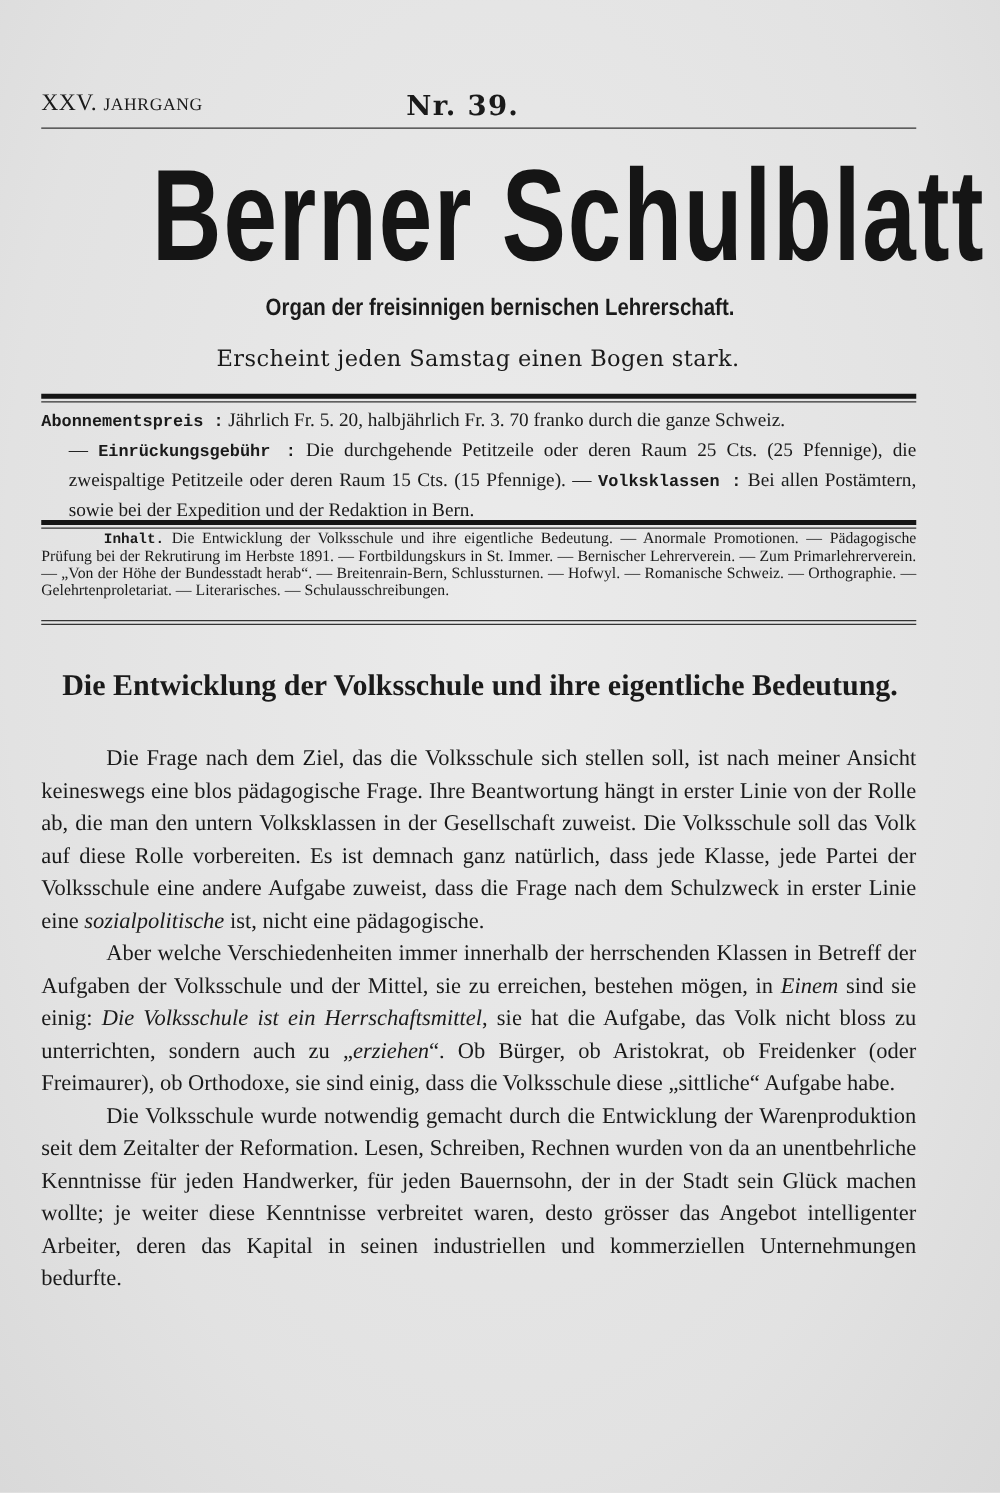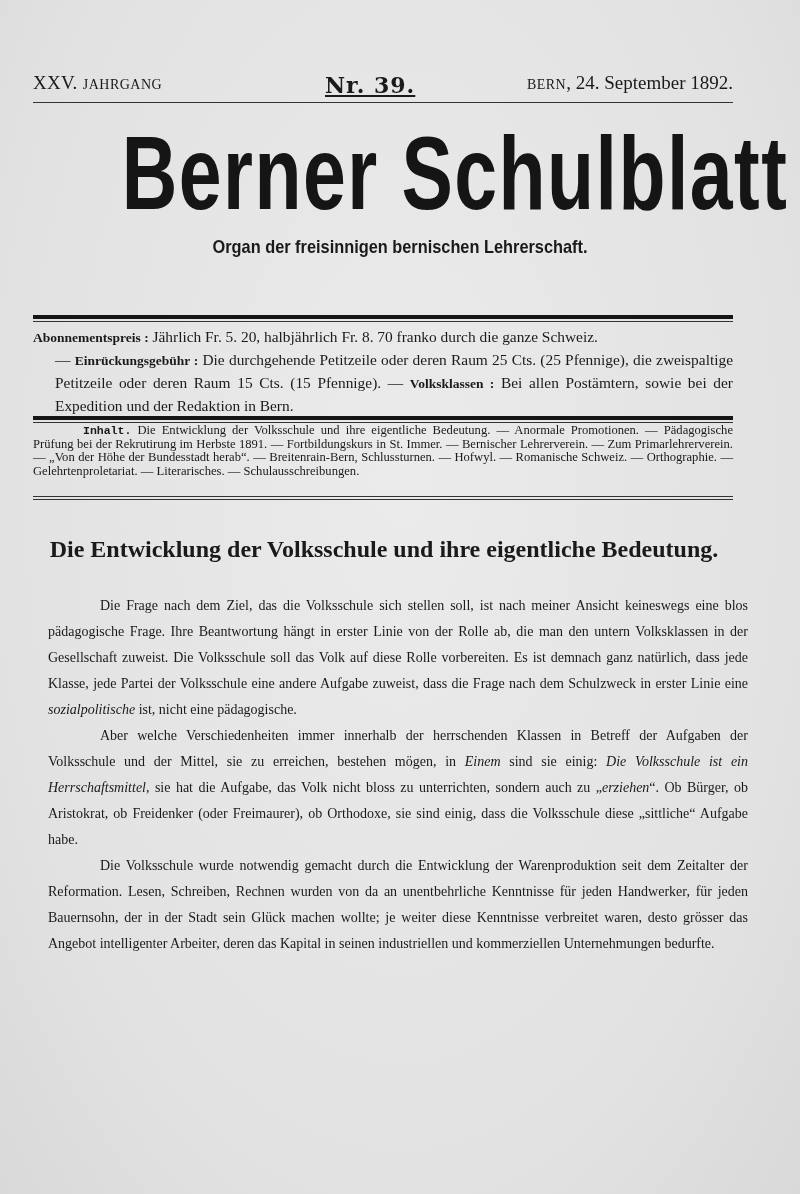--- a/index.html
+++ b/index.html
@@ -11,21 +11,21 @@
     position: relative;
   }
   .page { position: absolute; left: 0; top: 0; width: 800px; height: 1194px;
     background: radial-gradient(ellipse at 50% 40%, #ebebeb 0%, #e2e2e2 70%, #d9d9d9 100%); }
   .masthead-top {
     position: absolute; left: 33px; width: 700px; top: 72px; height: 26px;
     font-size: 19px; display: flex; align-items: baseline;
   }
   .mt-left { flex: 0 0 auto; letter-spacing: 0.3px; }
   .mt-left .sc { font-size: 14px; letter-spacing: 0.5px; }
-  .mt-mid { position: absolute; left: 292px; font-weight: bold; font-size: 22px; font-family: "DejaVu Serif", serif; letter-spacing: 1px; text-decoration: underline; }
+  .mt-mid { position: absolute; left: 292px; font-weight: bold; font-size: 22px; font-family: "DejaVu Serif", serif; letter-spacing: 1px; }
   .mt-right { position: absolute; right: 0; }
   .mt-right .sc { font-size: 14px; letter-spacing: 0.5px; }
   .rule-thin { position: absolute; left: 33px; width: 700px; height: 1px; background: #333; }
   .title {
     position: absolute; left: 30px; width: 705px; top: 118px; height: 110px;
     font-family: "Liberation Sans Narrow", "Liberation Sans", sans-serif;
     font-weight: bold; font-size: 104px; line-height: 110px;
     text-align: center; letter-spacing: 2px;
     transform: scaleX(0.74); transform-origin: center;
     white-space: nowrap; color: #151515;
@@ -40,64 +40,64 @@
     font-family: "DejaVu Serif", serif; font-size: 18px; letter-spacing: 0.3px;
   }
   .rule-double { position: absolute; left: 33px; width: 700px; }
   .rule-double .thick { height: 4px; background: #151515; }
   .rule-double .gap { height: 2px; }
   .rule-double .thin { height: 1px; background: #333; }
   .info {
     position: absolute; left: 33px; width: 700px; top: 326px;
     font-size: 15.4px; line-height: 22px; text-align: justify;
   }
-  .info .lbl { font-family: Liberation Serif, serif; font-weight: bold; font-size: 13.5px; }
+  .info .lbl { font-family: Liberation Mono, monospace; font-weight: bold; font-size: 13.5px; }
   .info p { margin: 0; }
   .info .indent { padding-left: 22px; }
   .contents {
     position: absolute; left: 33px; width: 700px; top: 424px;
     font-size: 12.6px; line-height: 13.6px; text-align: justify;
   }
   .contents .lbl { font-family: Liberation Mono, monospace; font-weight: bold; font-size: 11.5px; }
   .contents .first { text-indent: 50px; }
   .art-title {
     position: absolute; left: 30px; width: 708px; top: 534px;
     font-family: "Liberation Serif", serif; font-weight: bold; font-size: 24px; line-height: 30px;
     text-align: center;
   }
   .body {
-    position: absolute; left: 48px; width: 700px; top: 593px;
-    font-size: 14px; line-height: 26px; text-align: justify;
+    position: absolute; left: 33px; width: 700px; top: 593px;
+    font-size: 18px; line-height: 26px; text-align: justify;
   }
   .body p { margin: 0; text-indent: 52px; }
   .body em { font-style: italic; }
 </style>
 </head>
 <body>
 
 <div class="page">
 
   <div class="masthead-top">
     <span class="mt-left"><span>XXV. </span><span class="sc">JAHRGANG</span></span>
     <span class="mt-mid">Nr. 39.</span>
-    <span class="mt-right"><span class="sc">BERN</span><span>, 24. September 1892.</span></span>
   </div>
   <div class="rule-thin" style="top:102px;"></div>
 
   <div class="title">Berner Schulblatt</div>
   <div class="subtitle">Organ der freisinnigen bernischen Lehrerschaft.</div>
+  <div class="subtitle2">Erscheint jeden Samstag einen Bogen stark.</div>
 
   <div class="rule-double" style="top:315px;">
     <div class="thick"></div>
       <div class="gap"></div>
       <div class="thin"></div>
   </div>
 
   <div class="info">
-    <p><span class="lbl">Abonnementspreis :</span><span> Jährlich Fr. 5. 20, halbjährlich Fr. 8. 70 franko durch die ganze Schweiz.</span></p>
+    <p><span class="lbl">Abonnementspreis :</span><span> Jährlich Fr. 5. 20, halbjährlich Fr. 3. 70 franko durch die ganze Schweiz.</span></p>
     <p class="indent"><span>— </span><span class="lbl">Einrückungsgebühr :</span><span> Die durchgehende Petitzeile oder deren Raum 25 Cts. (25 Pfennige), die zweispaltige Petitzeile oder deren Raum 15 Cts. (15 Pfennige). — </span><span class="lbl">Volksklassen :</span><span> Bei allen Postämtern, sowie bei der Expedition und der Redaktion in Bern.</span></p>
   </div>
 
   <div class="rule-double" style="top:416px;">
     <div class="thick"></div>
       <div class="gap"></div>
       <div class="thin"></div>
   </div>
 
   <div class="contents">

